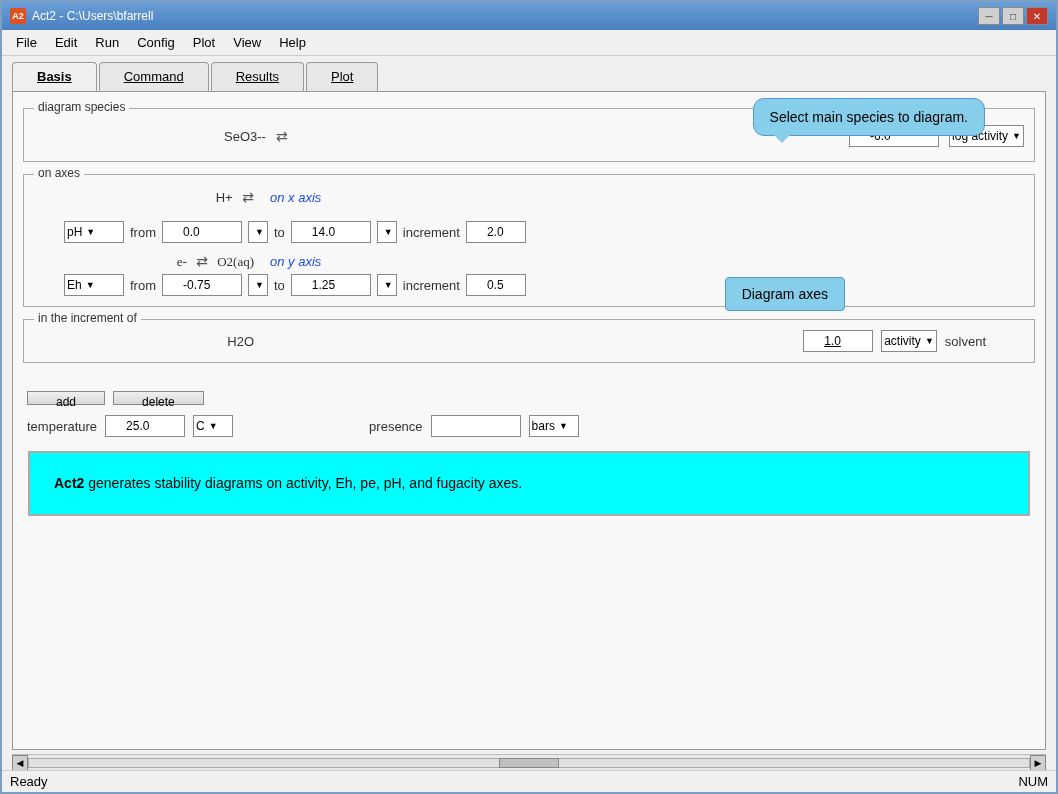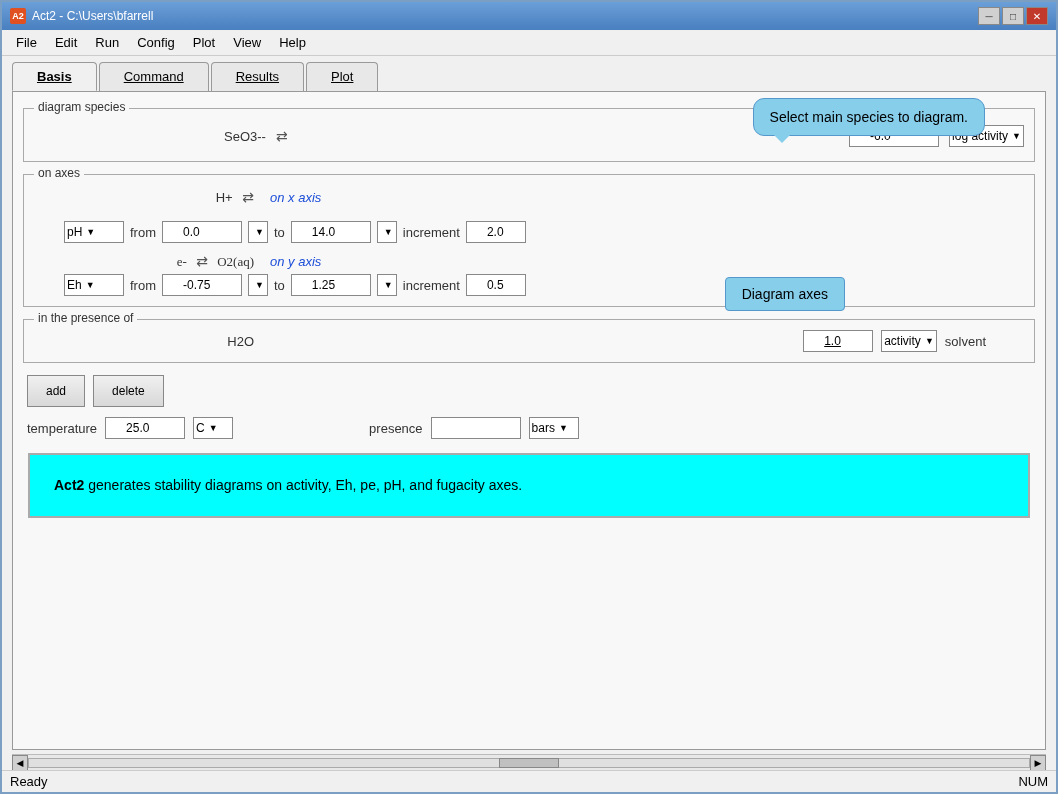--- a/index.html
+++ b/index.html
@@ -192,26 +192,27 @@
     }
 
     .swap-icon {
       font-size: 14px;
       color: #555;
       cursor: pointer;
     }
 
     
     .btn {
-      padding: 3px 18px;
+      padding: 3px 28px;
       border: 1px solid #888;
       background: linear-gradient(to bottom, #f0f0f0, #d8d8d8);
       cursor: pointer;
       font-size: 12px;
-      height: 32px;
+      height: 14px;
+      margin-top: 16px;
     }
 
     
     .callout {
       position: absolute;
       background: #87CEEB;
       border: 1px solid #5599cc;
       padding: 10px 16px;
       border-radius: 4px;
       font-size: 14px;
@@ -421,21 +422,21 @@
       </div>
     </div>
 
     <div style="position:relative; height:0; overflow:visible; z-index:10;">
       <div style="position:absolute; top:-36px; right:200px; background:#87CEEB; border:1px solid #5599cc; padding:8px 16px; border-radius:4px; font-size:14px;">
         <span>Diagram axes</span>
       </div>
     </div>
 
     <div class="section" style="margin-top:6px;">
-      <span class="section-label">in the presence of</span>
+      <span class="section-label">in the increment of</span>
       <div style="display:flex; align-items:center; margin-top:4px; gap:8px;">
         <span style="width:220px; text-align:right;">
           <span class="field-label">H2O</span>
         </span>
         <span style="flex:1;"></span>
         <input type="text" style="width: 70px; text-decoration: underline;" value="1.0">
         <div class="select-box">
           <span>activity</span>
           <span class="arrow">▼</span>
         </div>

